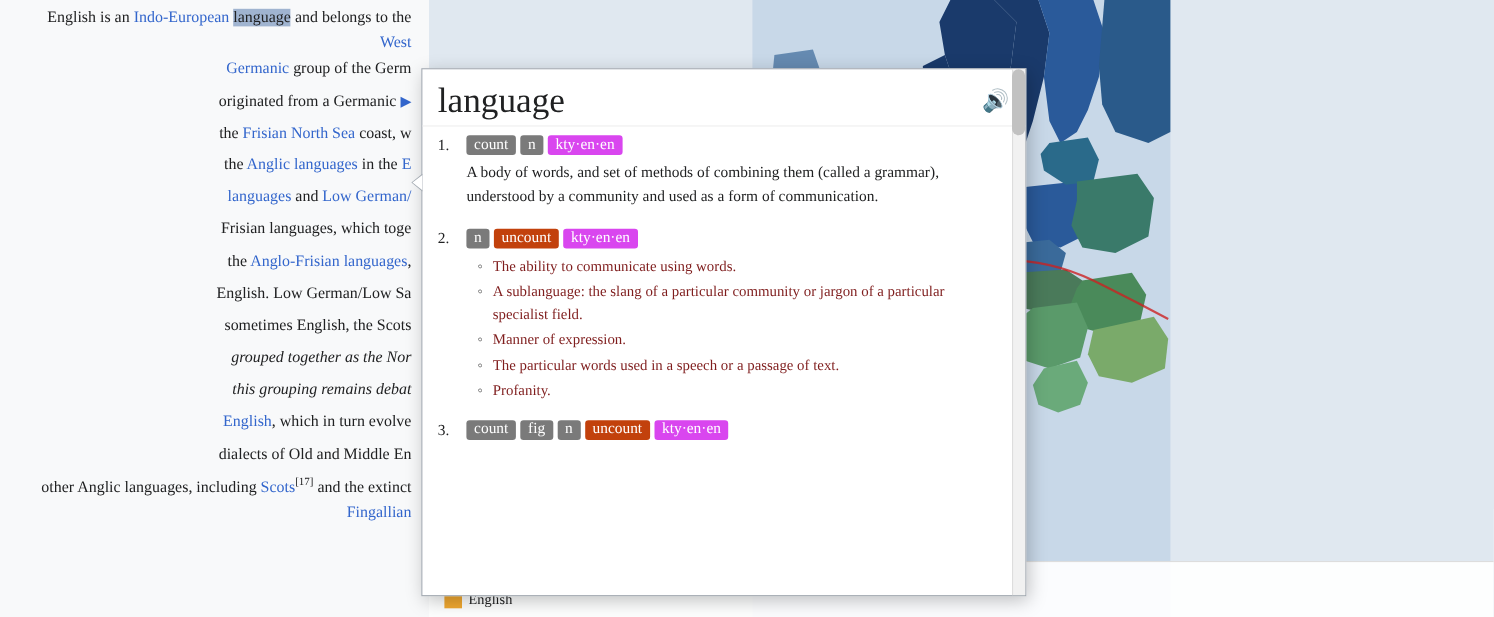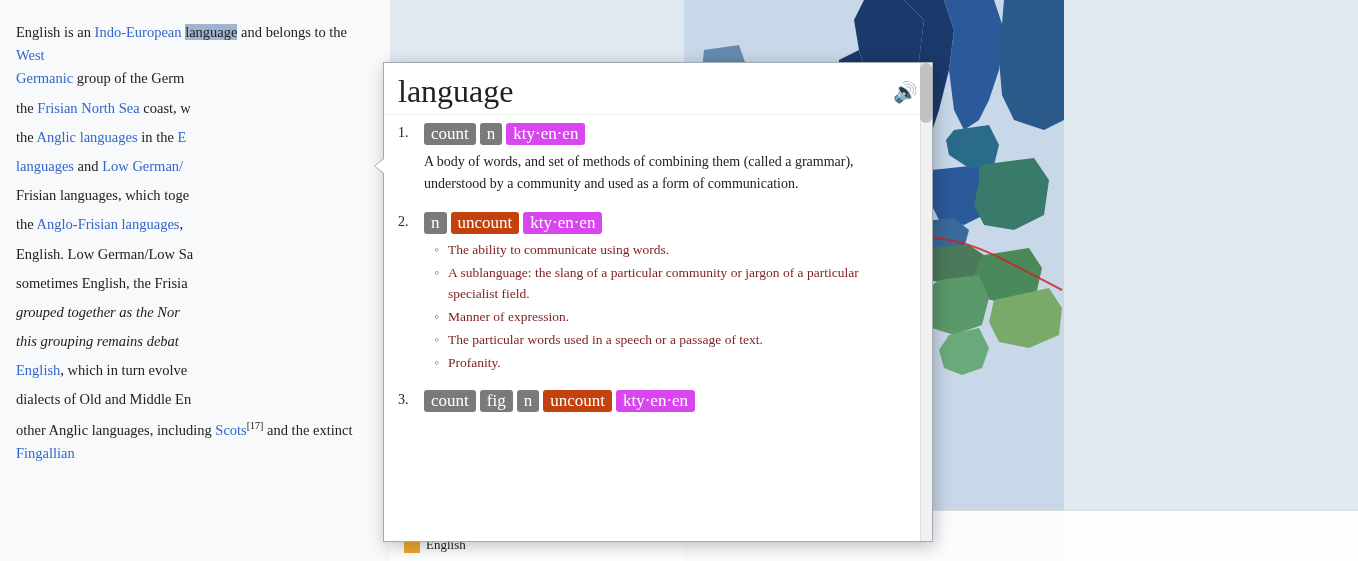--- a/index.html
+++ b/index.html
@@ -16,26 +16,27 @@
 
     .page-wrapper {
       display: flex;
       width: 100%;
       height: 100%;
       position: relative;
     }
 
     .article-text {
       width: 390px;
-      padding: 21px 16px;
+      padding: 5px 16px;
       line-height: 1.6;
       font-size: 14.5px;
       color: #202122;
       flex-shrink: 0;
       overflow: hidden;
+      text-align: right;
     }
 
     .article-text a {
       color: #3366cc;
       text-decoration: none;
     }
 
     .highlighted-word {
       background: #a0b4d0;
       color: #202122;
@@ -111,21 +112,21 @@
       display: flex;
       align-items: center;
       gap: 4px;
       margin-bottom: 6px;
     }
 
     .tag {
       display: inline-block;
       padding: 1px 7px;
       border-radius: 3px;
-      font-size: 17px;
+      font-size: 14px;
       font-weight: 500;
       color: #fff;
       cursor: default;
     }
 
     .tag-count {
       background: #7a7a7a;
     }
 
     .tag-n {
@@ -252,39 +253,42 @@
 </head>
 <body>
 
 <div class="page-wrapper">
 
   <div class="article-text">
     <p style="margin-bottom:6px;">
       English is an <a>Indo-European</a> <span class="highlighted-word">language</span> and belongs to the <a>West<br>Germanic</a> group of the Germ
     </p>
     <p style="margin-bottom:6px;">
+      originated from a Germanic <span style="color:#3366cc; font-size:13px;">▶</span>
+    </p>
+    <p style="margin-bottom:6px;">
       the <a>Frisian North Sea</a> coast, w
     </p>
     <p style="margin-bottom:6px;">
       the <a>Anglic languages</a> in the <a>E</a>
     </p>
     <p style="margin-bottom:6px;">
       <a>languages</a> and <a>Low German/</a>
     </p>
     <p style="margin-bottom:6px;">
       Frisian languages, which toge
     </p>
     <p style="margin-bottom:6px;">
       the <a>Anglo-Frisian languages</a>,
     </p>
     <p style="margin-bottom:6px;">
       English. Low German/Low Sa
     </p>
     <p style="margin-bottom:6px;">
-      sometimes English, the Frisia
+      sometimes English, the Scots
     </p>
     <p style="margin-bottom:6px;font-style:italic;">
       grouped together as the Nor
     </p>
     <p style="margin-bottom:6px;font-style:italic;">
       this grouping remains debat
     </p>
     <p style="margin-bottom:6px;">
       <a>English</a>, which in turn evolve
     </p>

